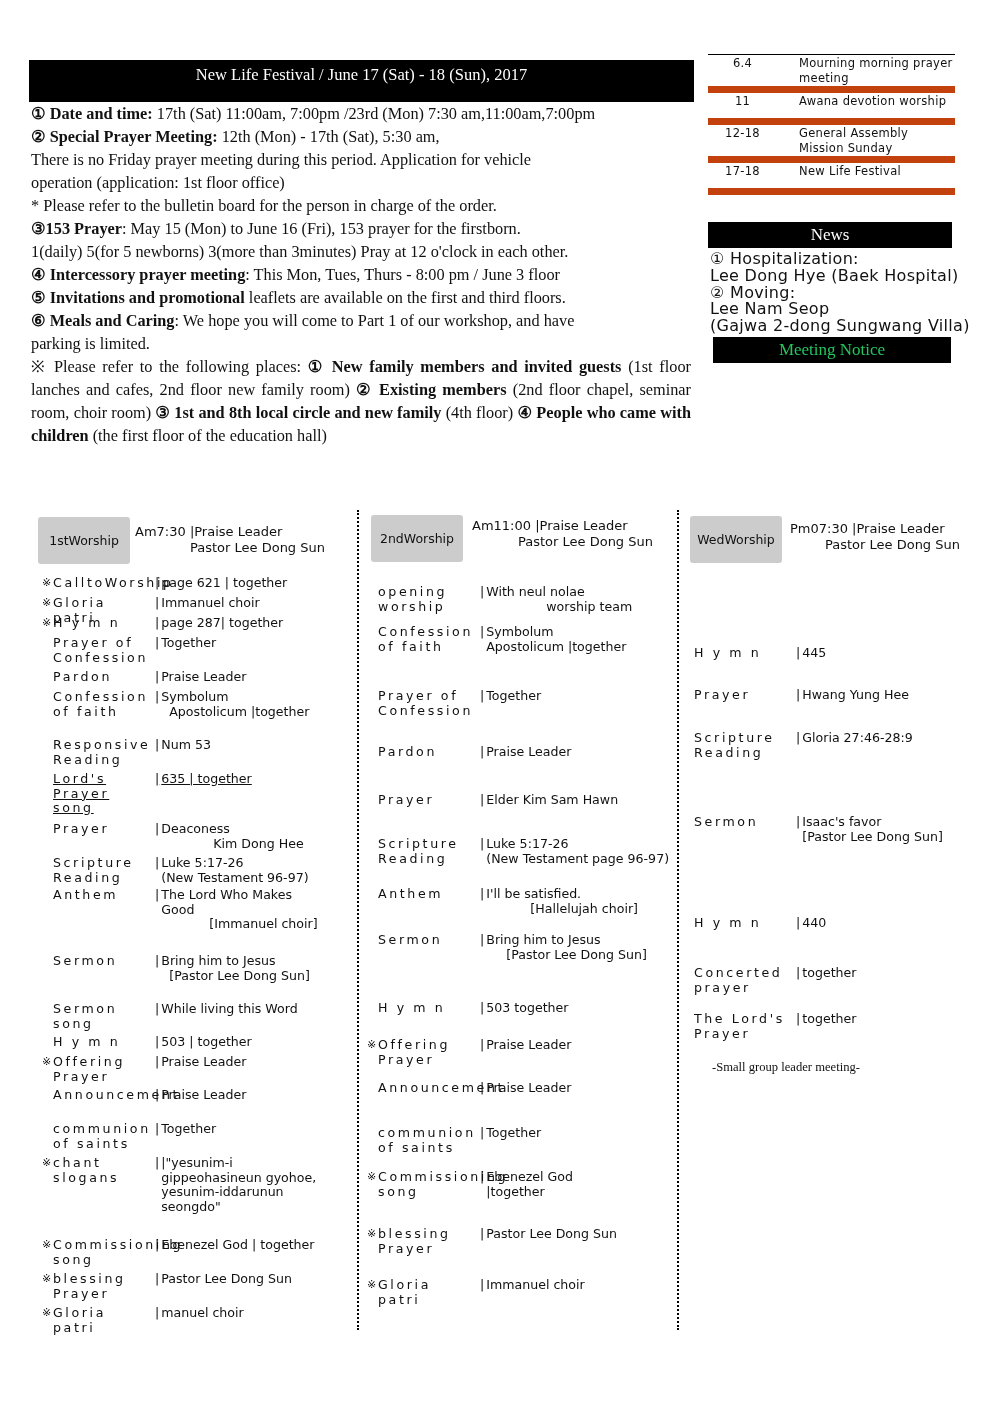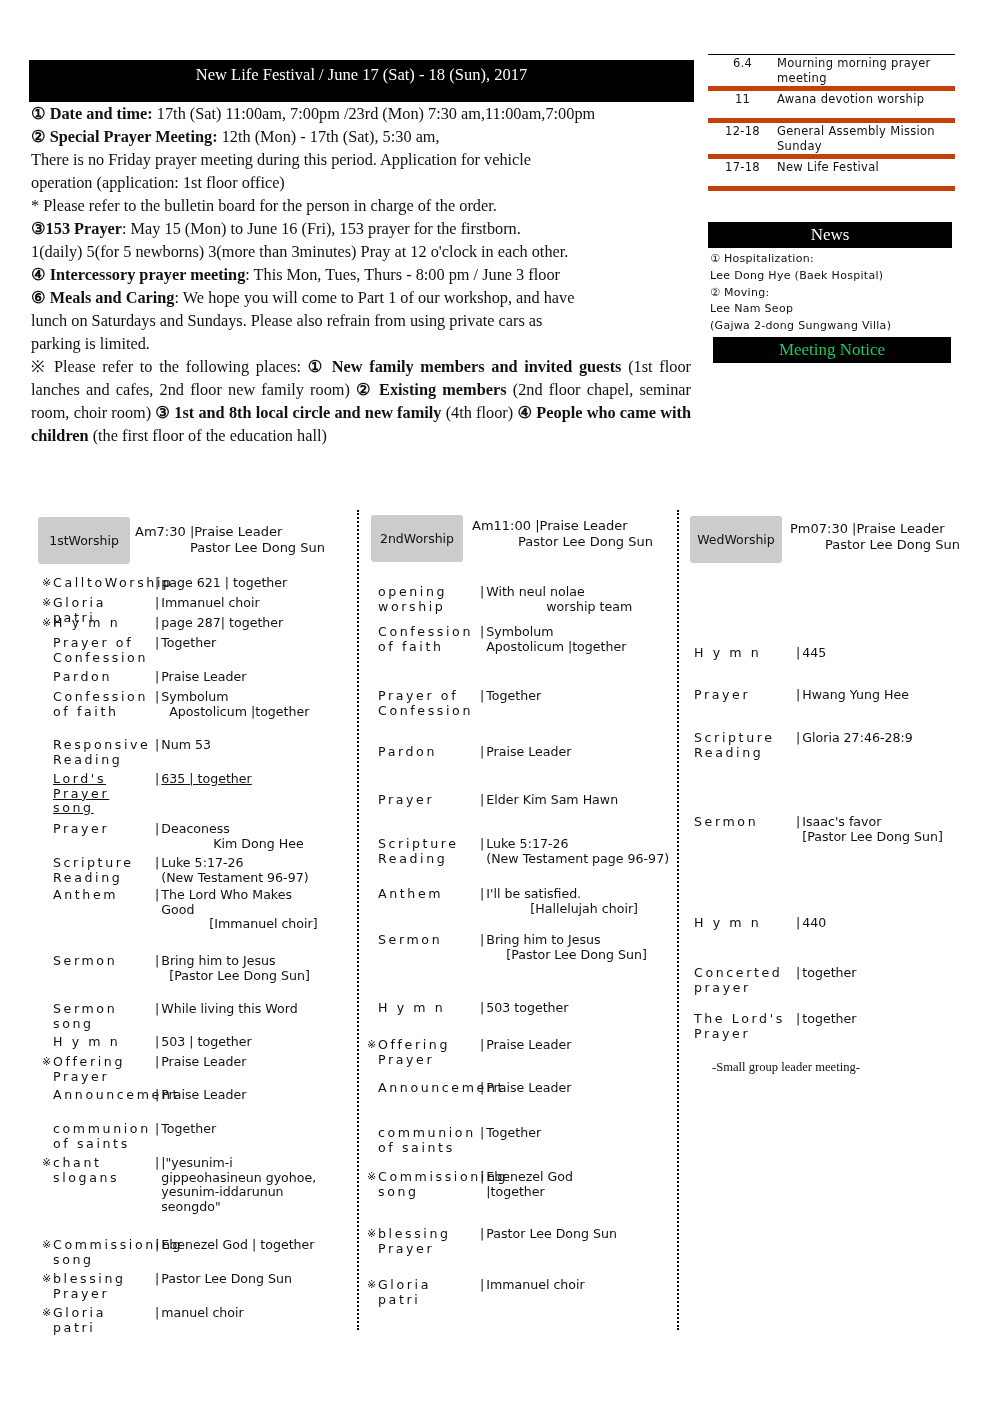--- a/index.html
+++ b/index.html
@@ -18,33 +18,33 @@
   }
   #announce p { margin: 0; white-space: nowrap; }
   #announce b { font-weight: bold; margin-top: 32px; }
 
   
   #schedule {
     position: absolute; left: 708px; top: 54px; width: 247px;
     font-family: "DejaVu Sans", sans-serif; font-size: 11.5px; letter-spacing: 0.3px;
     border-top: 1px solid #000;
   }
-  .sch-row { display: flex; border-bottom: 5px solid #c2410c; min-height: 32px; box-sizing: border-box; }
+  .sch-row { display: flex; border-bottom: 7px solid #c2410c; min-height: 32px; box-sizing: border-box; gap: 22px; }
   .sch-date { width: 69px; text-align: center; line-height: 15px; padding-top: 1px; }
   .sch-event { flex: 1; line-height: 15px; padding-top: 1px; }
 
   
   #news-title {
     position: absolute; left: 708px; top: 222px; width: 244px; height: 26px;
     background: #000; color: #fff; text-align: center;
     font-family: "Liberation Serif", "DejaVu Serif", serif; font-size: 17px; line-height: 26px;
   }
   #news {
     position: absolute; left: 710px; top: 251px; width: 260px;
-    font-family: "DejaVu Sans", sans-serif; font-size: 11px; line-height: 16.8px; letter-spacing: 0.3px;
+    font-family: "DejaVu Sans", sans-serif; font-size: 16px; line-height: 16.8px; letter-spacing: 0.3px;
   }
   #news p { margin: 0; white-space: nowrap; }
   #meeting-title {
     position: absolute; left: 713px; top: 337px; width: 238px; height: 26px;
     background: #000; color: #22c55e; text-align: center;
     font-family: "Liberation Serif", "DejaVu Serif", serif; font-size: 17px; line-height: 26px;
   }
 
   
   .divider {
@@ -78,22 +78,22 @@
 
 <div id="announce">
   <p><b>① Date and time:</b><span> 17th (Sat) 11:00am, 7:00pm /23rd (Mon) 7:30 am,11:00am,7:00pm</span></p>
   <p><b>② Special Prayer Meeting:</b><span> 12th (Mon) - 17th (Sat), 5:30 am,</span></p>
   <p><span> There is no Friday prayer meeting during this period. Application for vehicle</span></p>
   <p><span> operation (application: 1st floor office)</span></p>
   <p><span>  * Please refer to the bulletin board for the person in charge of the order.</span></p>
   <p><b>③153 Prayer</b><span>: May 15 (Mon) to June 16 (Fri), 153 prayer for the firstborn.</span></p>
   <p><span>  1(daily) 5(for 5 newborns) 3(more than 3minutes) Pray at 12 o'clock in each other.</span></p>
   <p><b>④ Intercessory prayer meeting</b><span>: This Mon, Tues, Thurs - 8:00 pm / June 3 floor</span></p>
+  <p><b>⑤ Invitations and promotional</b><span> leaflets are available on the first and third floors.</span></p>
   <p><b>⑥ Meals and Caring</b><span>: We hope you will come to Part 1 of our workshop, and have</span></p>
-  <p><span> lunch on Saturdays and Sundays. Please also refrain from using private cars as</span></p>
   <p><span> parking is limited.</span></p>
   <div style="white-space:normal; width:660px; text-align:justify;">
     <span>※ Please refer to the following places: </span><b>① New family members and invited guests</b><span> (1st floor lanches and cafes, 2nd floor new family room) </span><b>② Existing members</b><span> (2nd floor chapel, seminar room, choir room) </span><b>③ 1st and 8th local circle and new family</b><span> (4th floor) </span><b>④ People who came with children</b><span> (the first floor of the education hall)</span>
   </div>
 </div>
 
 <div id="schedule">
   <div class="sch-row">
     <div class="sch-date">6.4</div>
     <div class="sch-event">Mourning morning prayer meeting</div>

